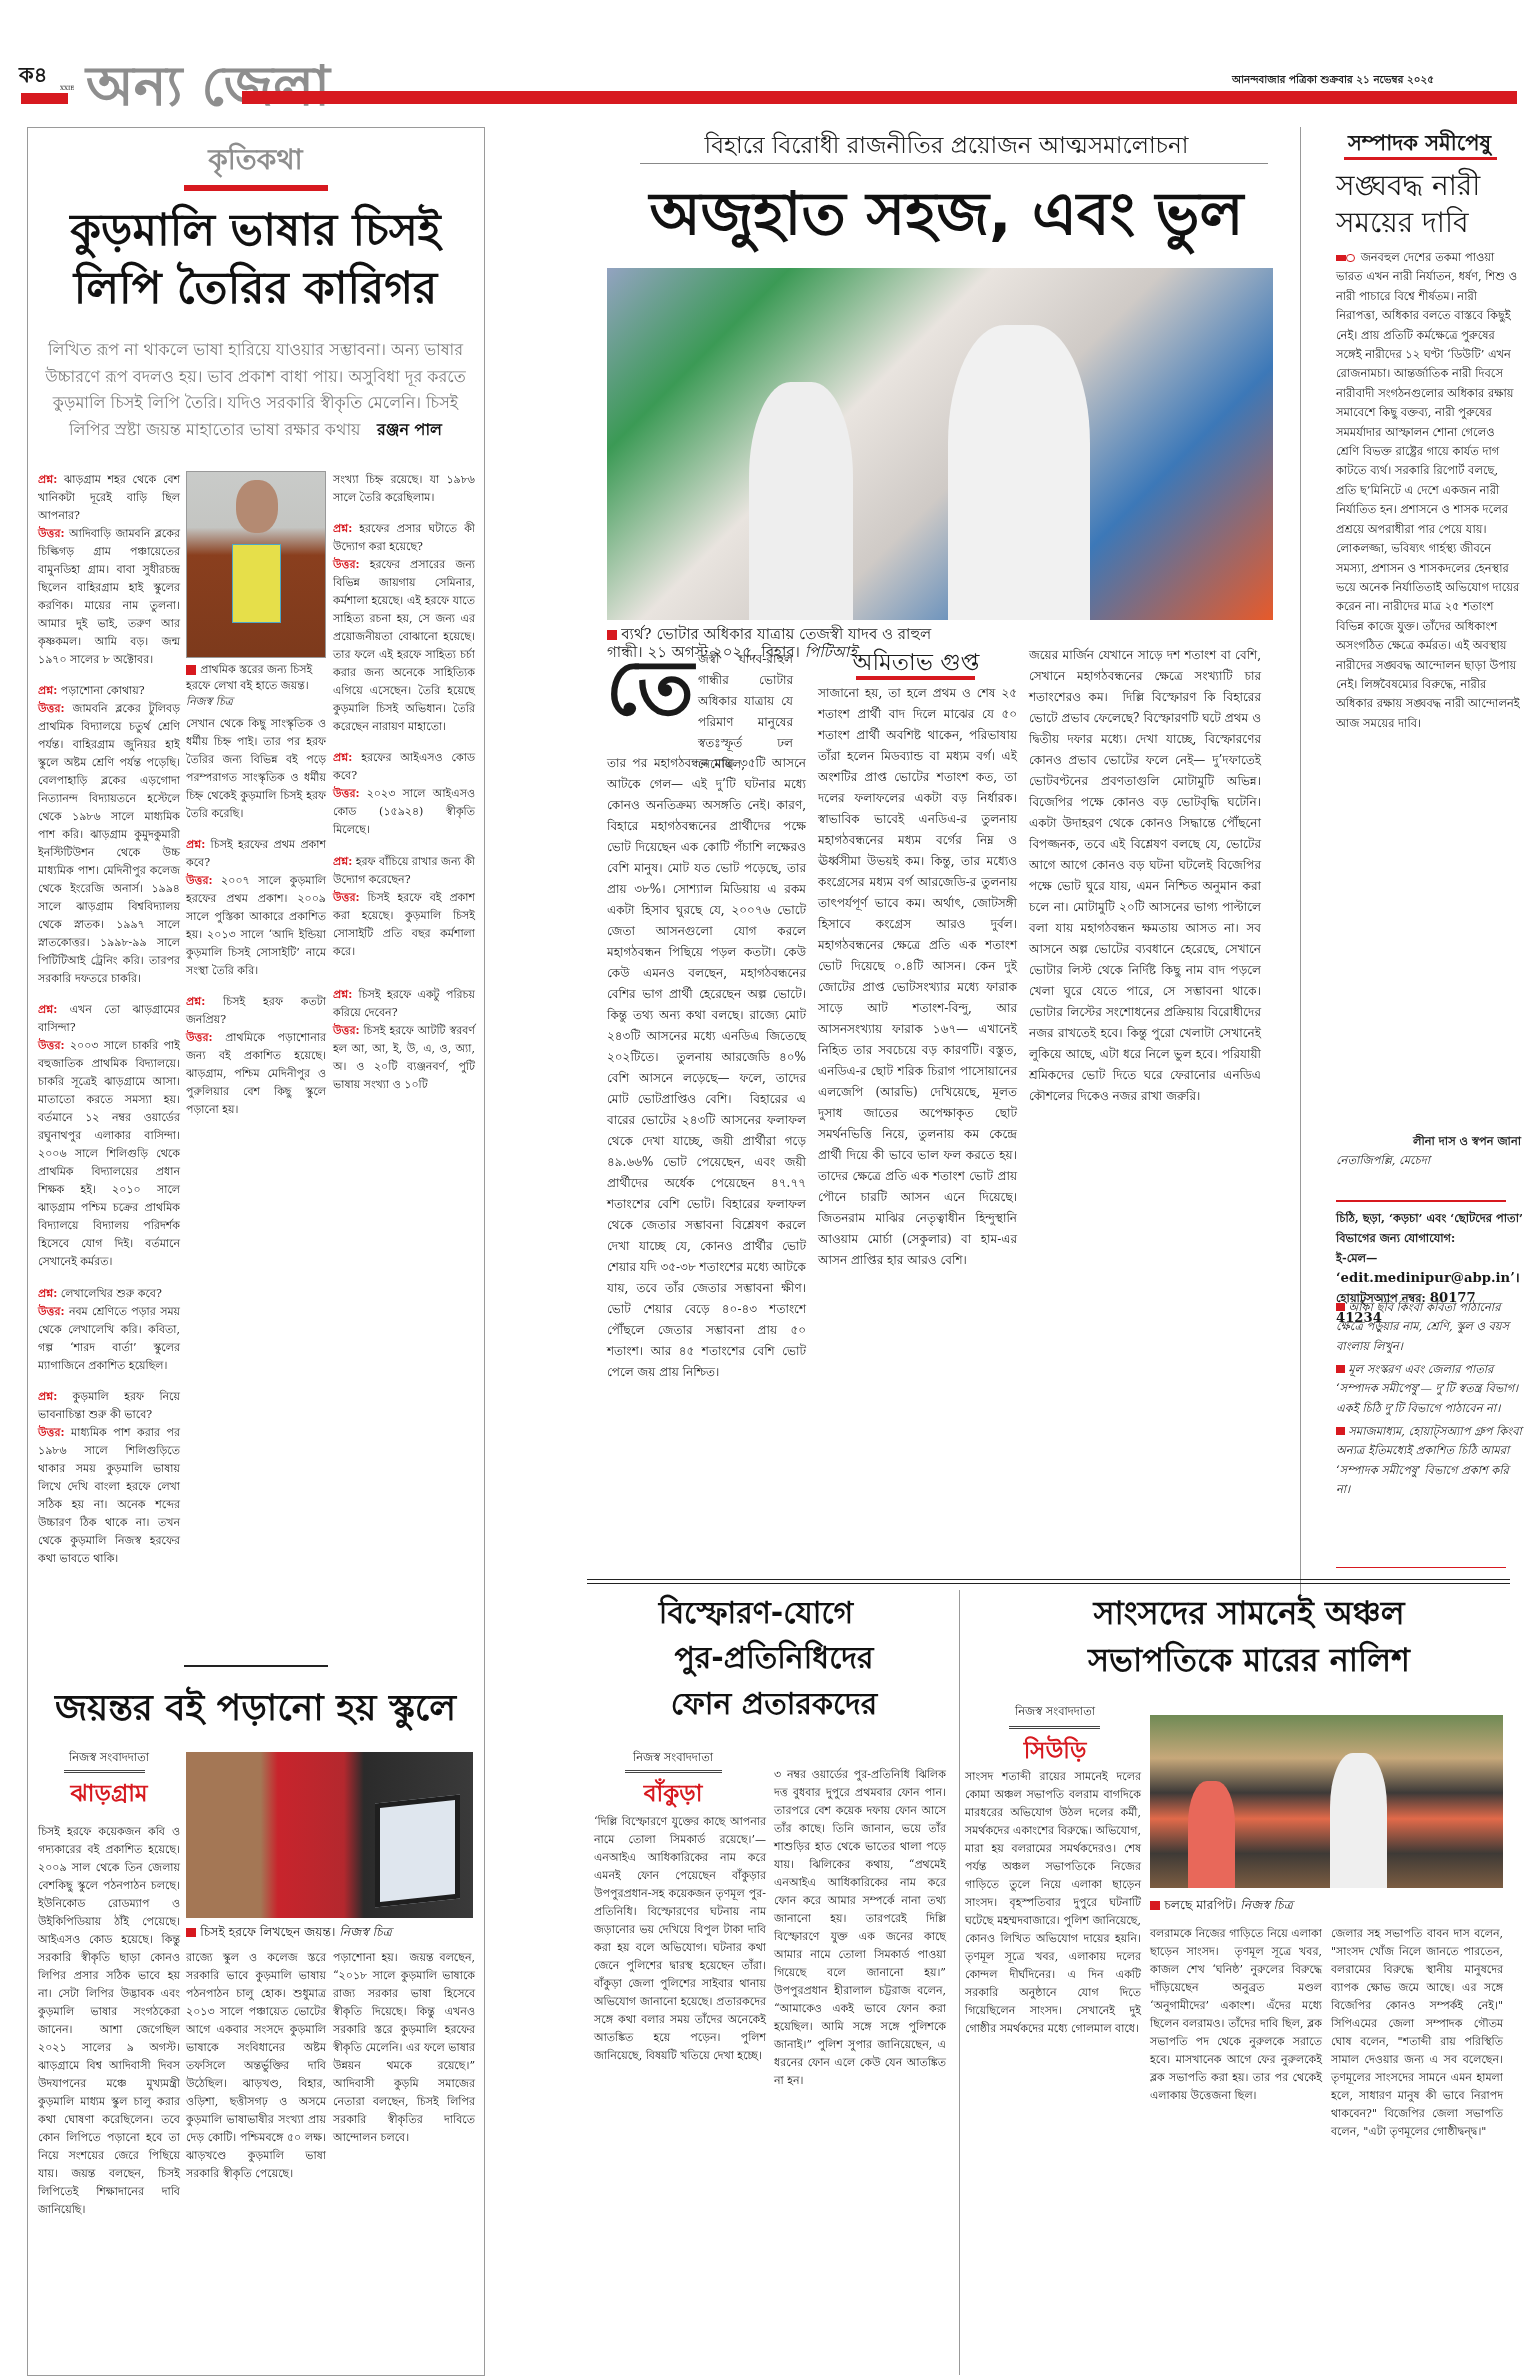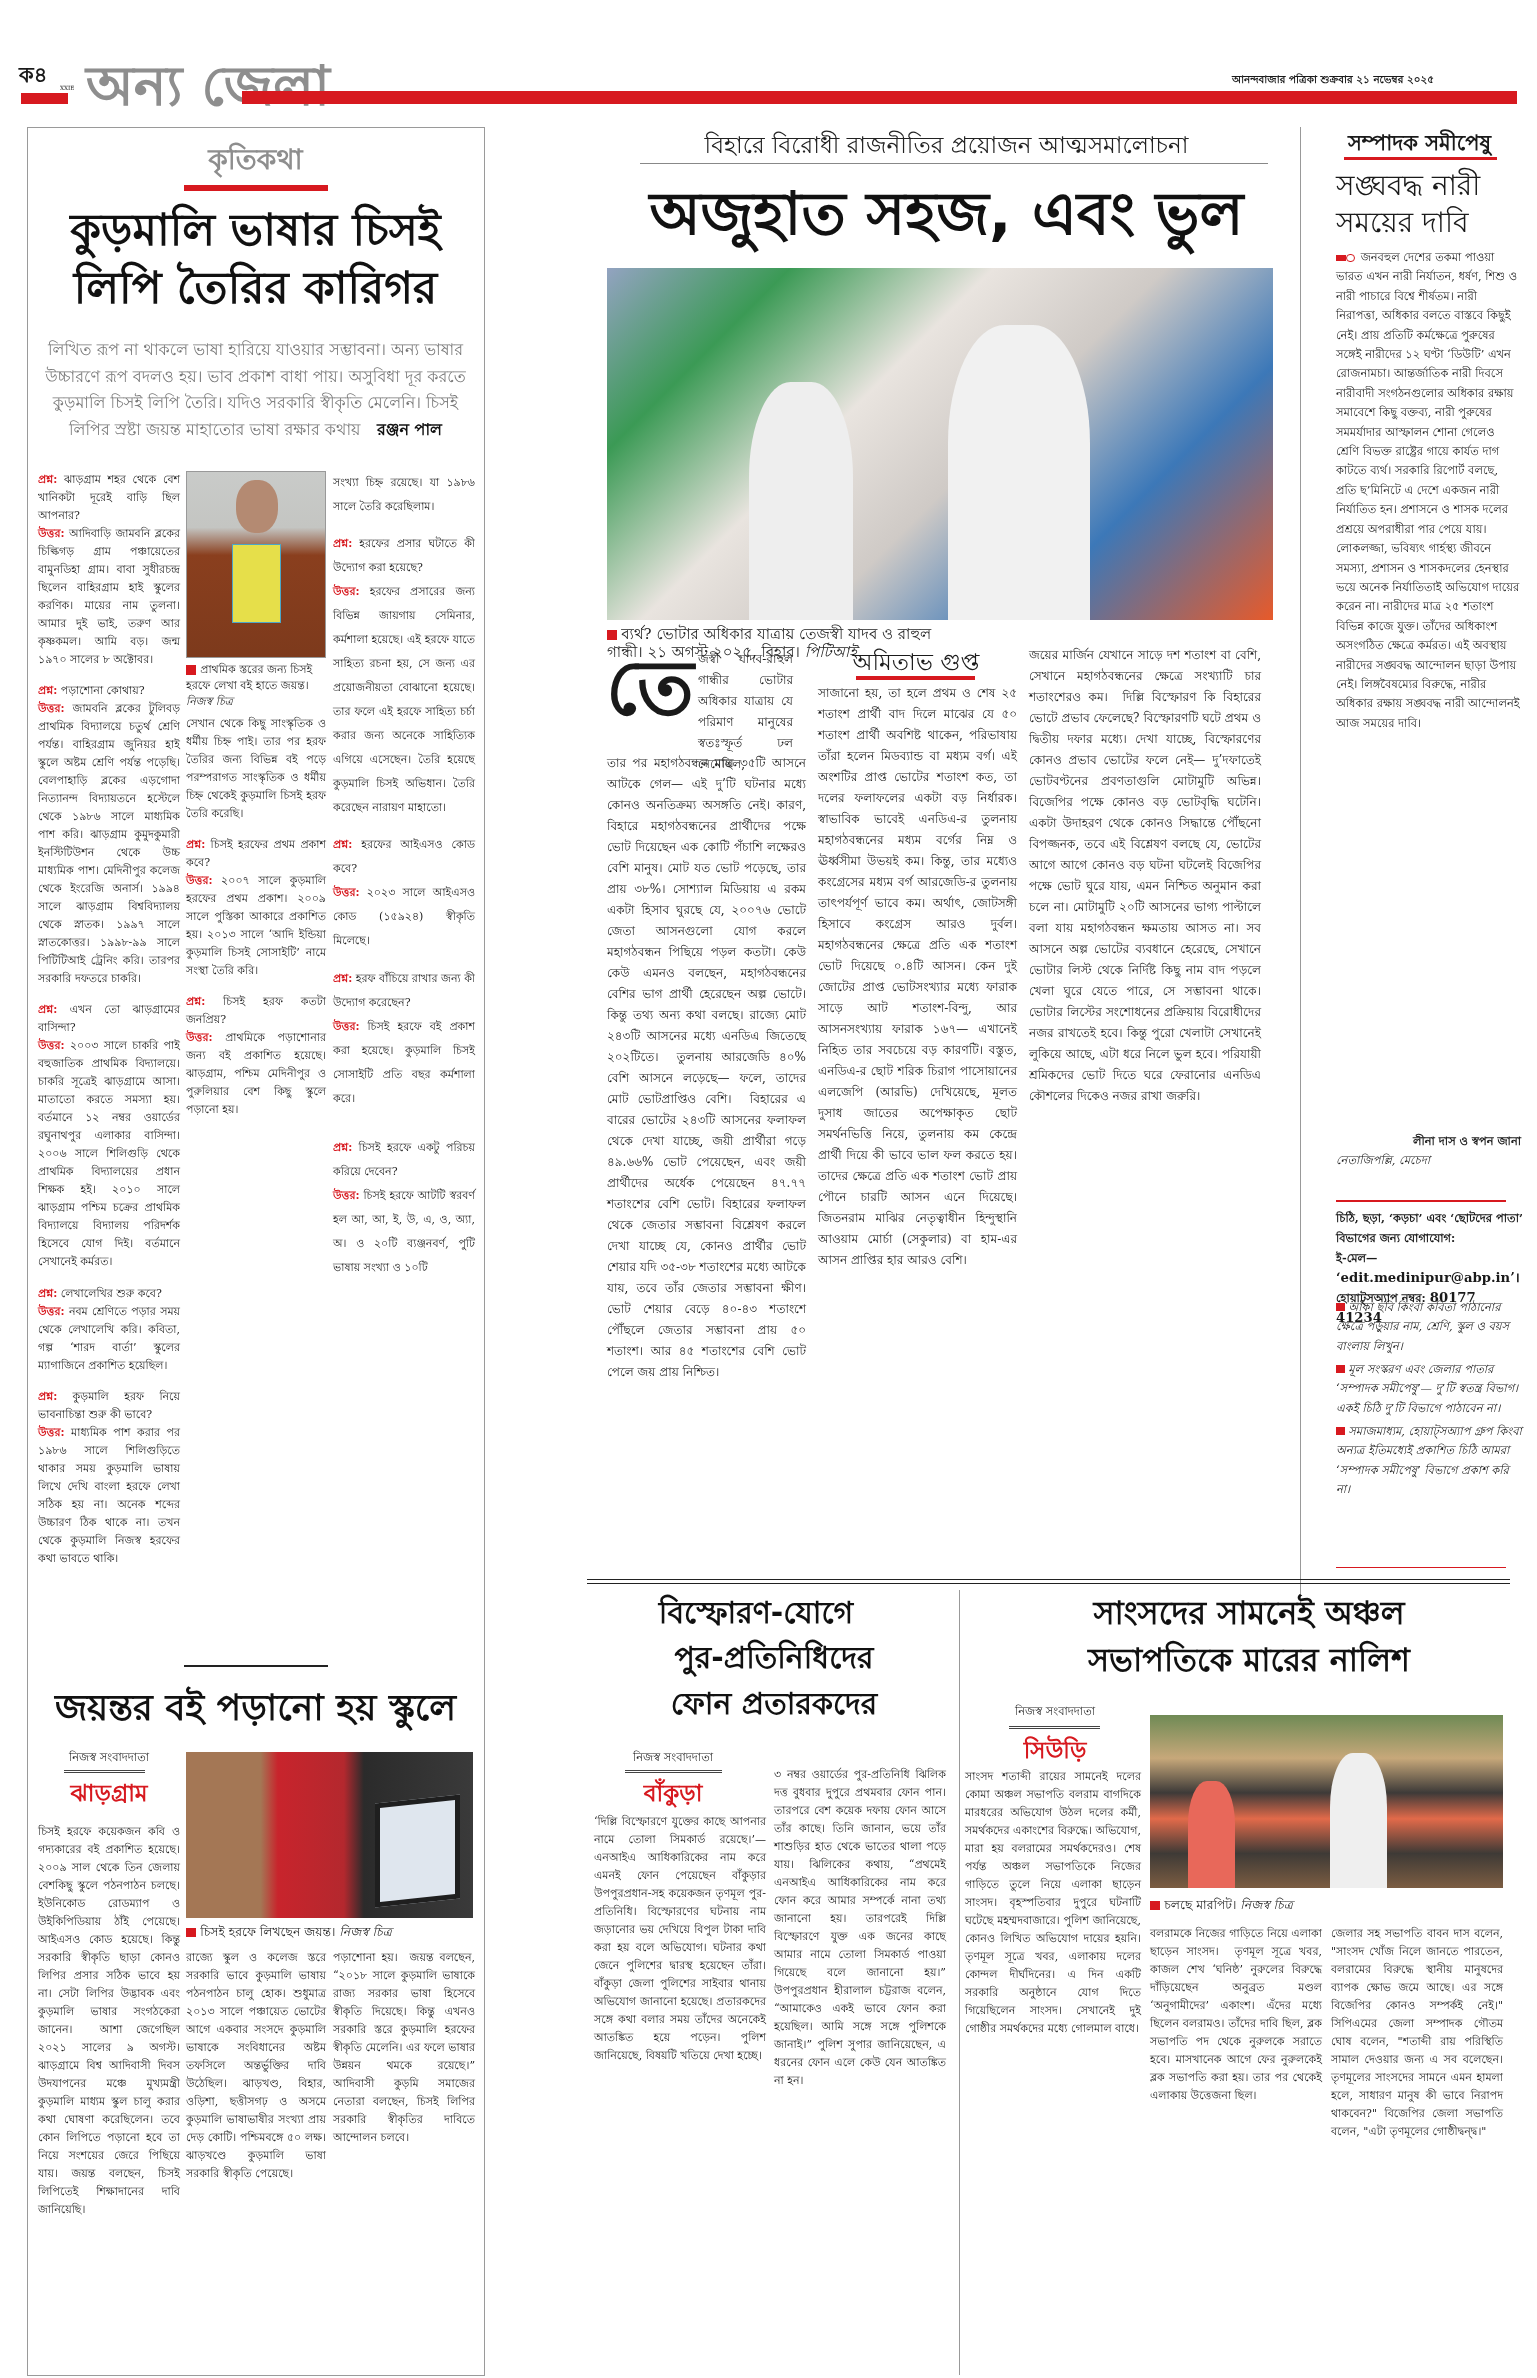--- a/index.html
+++ b/index.html
@@ -60,21 +60,21 @@
   <span class="sq"></span><span>প্রাথমিক স্তরের জন্য চিসই হরফে লেখা বই হাতে জয়ন্ত।</span>
   <span class="ital">নিজস্ব চিত্র</span>
 </div>
 
 <div class="abs txt" style="left:186px;top:715px;width:140px;font-size:11px;line-height:18px;">
   <div>সেখান থেকে কিছু সাংস্কৃতিক ও ধর্মীয় চিহ্ন পাই। তার পর হরফ তৈরির জন্য বিভিন্ন বই পড়ে পরম্পরাগত সাংস্কৃতিক ও ধর্মীয় চিহ্ন থেকেই কুড়মালি চিসই হরফ তৈরি করেছি।</div>
   <div style="margin-top:13.2px"><span class="q">প্রশ্ন:</span> <span>চিসই হরফের প্রথম প্রকাশ কবে?</span><br><span class="q">উত্তর:</span> <span>২০০৭ সালে কুড়মালি হরফের প্রথম প্রকাশ। ২০০৯ সালে পুস্তিকা আকারে প্রকাশিত হয়। ২০১৩ সালে ‘আদি ইন্ডিয়া কুড়মালি চিসই সোসাইটি’ নামে সংস্থা তৈরি করি।</span></div>
   <div style="margin-top:13.2px"><span class="q">প্রশ্ন:</span> <span>চিসই হরফ কতটা জনপ্রিয়?</span><br><span class="q">উত্তর:</span> <span>প্রাথমিকে পড়াশোনার জন্য বই প্রকাশিত হয়েছে। ঝাড়গ্রাম, পশ্চিম মেদিনীপুর ও পুরুলিয়ার বেশ কিছু স্কুলে পড়ানো হয়।</span></div>
 </div>
 
-<div class="abs txt" style="left:333px;top:471px;width:142px;font-size:11px;line-height:24px;">
+<div class="abs txt" style="left:333px;top:471px;width:142px;font-size:11px;line-height:18px;">
   <div>সংখ্যা চিহ্ন রয়েছে। যা ১৯৮৬ সালে তৈরি করেছিলাম।</div>
   <div style="margin-top:13.2px"><span class="q">প্রশ্ন:</span> <span>হরফের প্রসার ঘটাতে কী উদ্যোগ করা হয়েছে?</span><br><span class="q">উত্তর:</span> <span>হরফের প্রসারের জন্য বিভিন্ন জায়গায় সেমিনার, কর্মশালা হয়েছে। এই হরফে যাতে সাহিত্য রচনা হয়, সে জন্য এর প্রয়োজনীয়তা বোঝানো হয়েছে। তার ফলে এই হরফে সাহিত্য চর্চা করার জন্য অনেকে সাহিত্যিক এগিয়ে এসেছেন। তৈরি হয়েছে কুড়মালি চিসই অভিধান। তৈরি করেছেন নারায়ণ মাহাতো।</span></div>
   <div style="margin-top:13.2px"><span class="q">প্রশ্ন:</span> <span>হরফের আইএসও কোড কবে?</span><br><span class="q">উত্তর:</span> <span>২০২৩ সালে আইএসও কোড (১৫৯২৪) স্বীকৃতি মিলেছে।</span></div>
   <div style="margin-top:13.2px"><span class="q">প্রশ্ন:</span> <span>হরফ বাঁচিয়ে রাখার জন্য কী উদ্যোগ করেছেন?</span><br><span class="q">উত্তর:</span> <span>চিসই হরফে বই প্রকাশ করা হয়েছে। কুড়মালি চিসই সোসাইটি প্রতি বছর কর্মশালা করে।</span></div>
   <div style="margin-top:25px"><span class="q">প্রশ্ন:</span> <span>চিসই হরফে একটু পরিচয় করিয়ে দেবেন?</span><br><span class="q">উত্তর:</span> <span>চিসই হরফে আটটি স্বরবর্ণ হল আ, আ, ই, উ, এ, ও, অ্যা, অ। ও ২০টি ব্যঞ্জনবর্ণ, পুটি ভাষায় সংখ্যা ও ১০টি</span></div>
 </div>
 
 <div class="abs" style="left:184px;top:1665px;width:144px;height:1.9px;background:#222;"></div>
 <div class="abs headline" style="left:26.5px;top:1683px;width:458px;font-size:36px;line-height:49px;">জয়ন্তর বই পড়ানো হয় স্কুলে</div>
 

